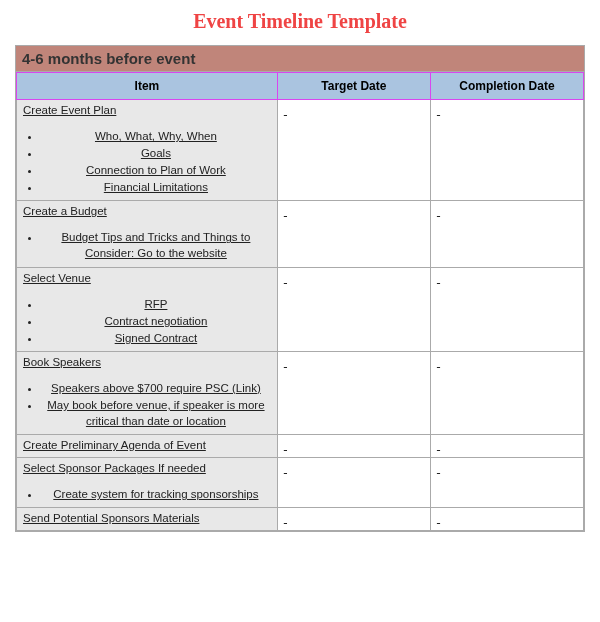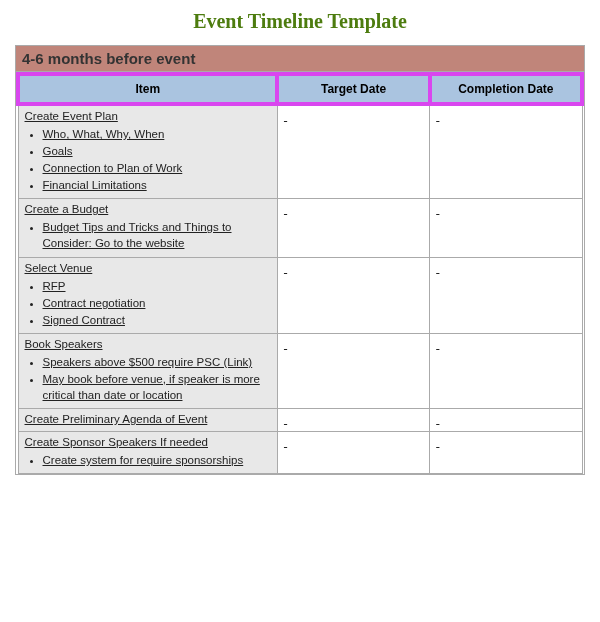--- a/index.html
+++ b/index.html
@@ -7,21 +7,21 @@
       background: #fff;
       font-family: Arial, sans-serif;
       font-size: 12px;
       width: 600px;
       min-height: 622px;
       padding: 10px 15px 20px 15px;
     }
     h1 {
       text-align: center;
       font-size: 20px;
-      color: #4d7c0f;
+      color: #ef4444;
       font-weight: bold;
       margin-bottom: 12px;
       font-family: Georgia, serif;
     }
     .table-wrapper {
       border: 1px solid #aaa;
       width: 100%;
     }
     .section-header {
       background-color: #c0857a;
@@ -33,21 +33,21 @@
     }
     table {
       width: 100%;
       border-collapse: collapse;
     }
     thead tr th {
       background-color: #aac4e0;
       font-weight: bold;
       text-align: center;
       padding: 6px 20px;
-      border: 4px solid #d946ef;
+      border: 1px solid #d946ef;
       font-size: 12px;
     }
     thead tr th:first-child {
       text-align: center;
       width: 46%;
     }
     thead tr th:nth-child(2) {
       width: 27%;
     }
     thead tr th:nth-child(3) {
@@ -69,21 +69,22 @@
     tbody tr td:nth-child(3) {
       background-color: #fff;
     }
     .item-title {
       font-weight: normal;
       margin-bottom: 2px;
     }
     ul.sub-items {
       list-style: disc;
       padding-left: 18px;
-      margin-top: 4px;
+      margin-top: 12px;
+      text-align: center;
     }
     ul.sub-items li {
       margin-bottom: 1px;
       line-height: 1.4;
     }
   </style>
 </head>
 <body>
 
 <h1>Event Timeline Template</h1>
@@ -131,39 +132,46 @@
               <li>Signed Contract</li>
             </ul>
           </td>
           <td>&nbsp;</td>
           <td>&nbsp;</td>
         </tr>
         <tr>
           <td>
             <div class="item-title">Book Speakers</div>
             <ul class="sub-items">
-              <li>Speakers above $500 require PSC (Link)</li>
+              <li>Speakers above $700 require PSC (Link)</li>
               <li>May book before venue, if speaker is more critical than date or location</li>
             </ul>
           </td>
           <td>&nbsp;</td>
           <td>&nbsp;</td>
         </tr>
         <tr>
           <td>
             <div class="item-title">Create Preliminary Agenda of Event</div>
           </td>
           <td>&nbsp;</td>
           <td>&nbsp;</td>
         </tr>
         <tr>
           <td>
-            <div class="item-title">Create Sponsor Speakers If needed</div>
+            <div class="item-title">Select Sponsor Packages If needed</div>
             <ul class="sub-items">
-              <li>Create system for require sponsorships</li>
+              <li>Create system for tracking sponsorships</li>
             </ul>
+          </td>
+          <td>&nbsp;</td>
+          <td>&nbsp;</td>
+        </tr>
+        <tr>
+          <td>
+            <div class="item-title">Send Potential Sponsors Materials</div>
           </td>
           <td>&nbsp;</td>
           <td>&nbsp;</td>
         </tr>
       </tbody>
   </table>
 </div>
 
 </body></html>

